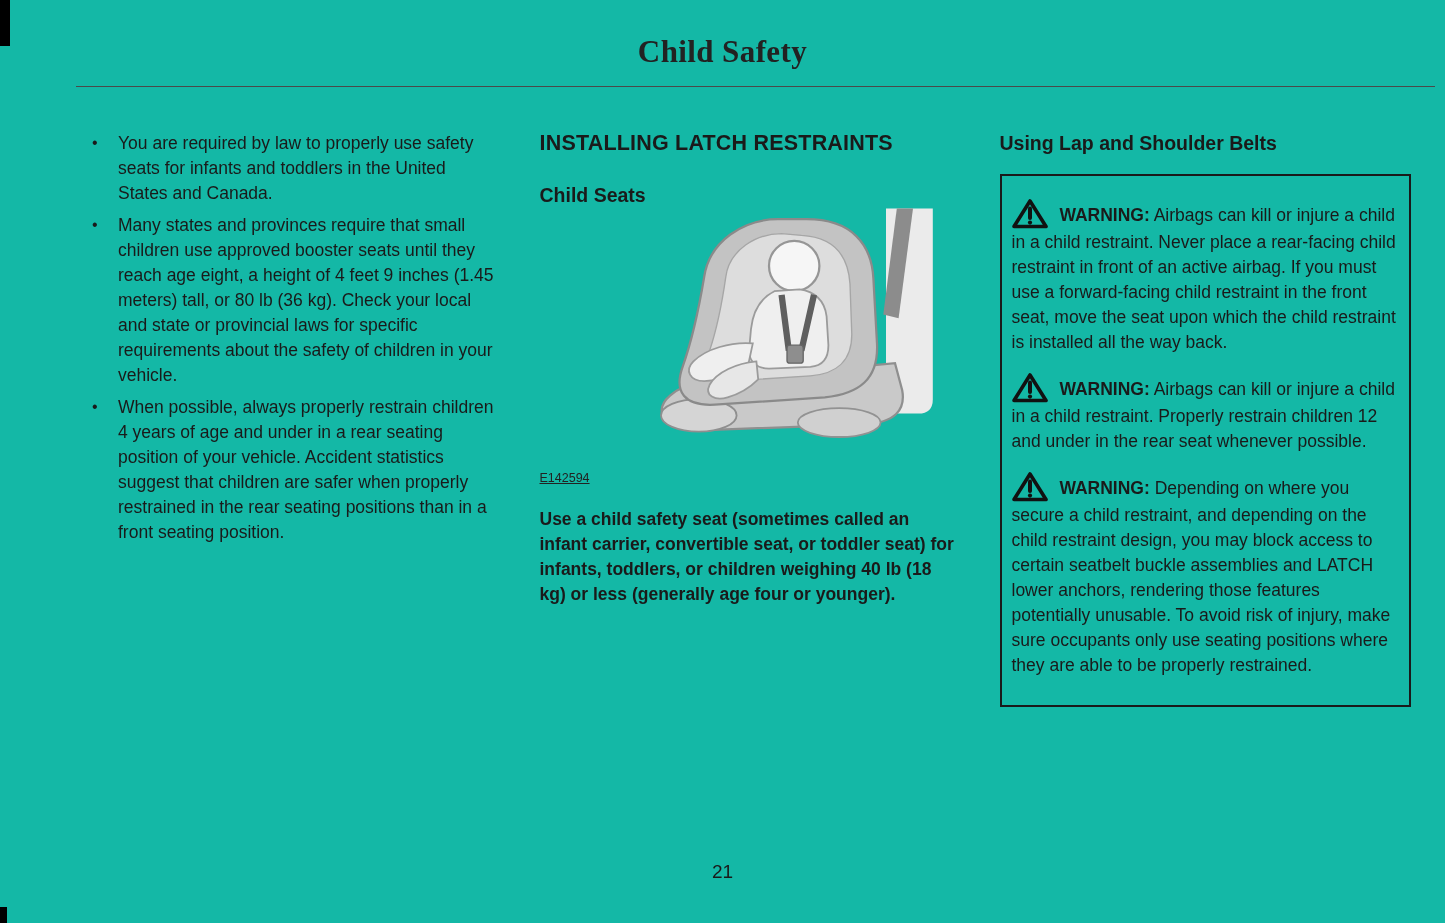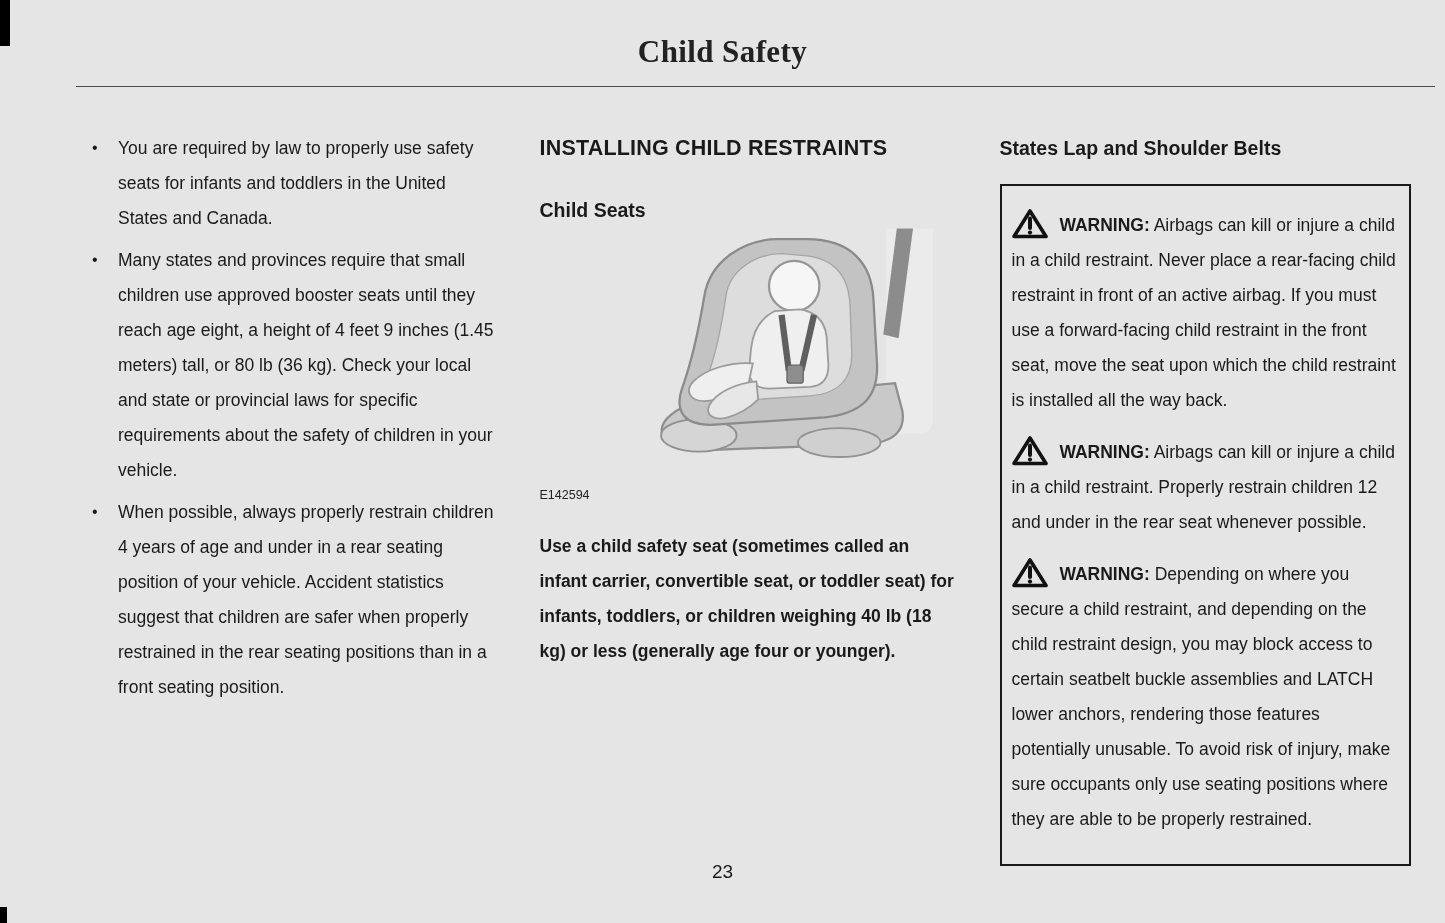--- a/index.html
+++ b/index.html
@@ -6,21 +6,21 @@
   html, body { background: #ffffff; }
   body {
     font-family: "Liberation Sans", sans-serif;
     color: #1a1a1a;
     -webkit-font-smoothing: antialiased;
   }
   .page {
     position: relative;
     width: 1445px;
     height: 923px;
-    background: #e5e5e5;
+    background: #14b8a6;
     overflow: hidden;
   }
   .edge-mark { position: absolute; left: 0; background: #000; }
   .edge-mark.top { top: 0; width: 10px; height: 46px; }
   .edge-mark.bottom { bottom: 0; width: 7px; height: 16px; }
 
   
   .page-title {
     font-family: "Liberation Serif", serif;
     font-weight: 600;
@@ -35,21 +35,21 @@
     border-top: 1.6px solid #4a4a4a;
     margin: 16px 10px 0 76px;
   }
 
   
   .columns {
     display: flex;
     gap: 42px;
     padding: 44px 34px 0 86px;
   }
-  .col { flex: 1; font-size: 17.5px; line-height: 35px; }
+  .col { flex: 1; font-size: 17.5px; line-height: 25px; }
 
   
   ul.bullets { list-style: none; }
   ul.bullets li {
     position: relative;
     padding-left: 32px;
     margin-bottom: 7px;
   }
   ul.bullets li::before {
     content: "\2022";
@@ -69,21 +69,22 @@
   }
   .subsection-heading {
     font-size: 19.5px;
     font-weight: bold;
   }
   figure.seat-figure { margin: 0; }
   .seat-art { display: block; margin-left: 58px; }
   figcaption.figure-caption {
     font-size: 12.5px;
     color: #222;
-    margin-top: 8px;
+    margin-top: 16px;
+    text-decoration: underline;
   }
   .mid-paragraph { margin-top: 16px; font-weight: bold; }
 
   
   .right-heading {
     font-size: 19.5px;
     font-weight: bold;
     margin-bottom: 18px;
   }
   .warning-box {
@@ -123,21 +124,21 @@
 
     <div class="col">
       <ul class="bullets">
         <li>You are required by law to properly use safety seats for infants and toddlers in the United States and Canada.</li>
         <li>Many states and provinces require that small children use approved booster seats until they reach age eight, a height of 4 feet 9 inches (1.45 meters) tall, or 80 lb (36 kg). Check your local and state or provincial laws for specific requirements about the safety of children in your vehicle.</li>
         <li>When possible, always properly restrain children 4 years of age and under in a rear seating position of your vehicle. Accident statistics suggest that children are safer when properly restrained in the rear seating positions than in a front seating position.</li>
       </ul>
     </div>
 
     <div class="col">
-      <h2 class="section-heading">INSTALLING CHILD RESTRAINTS</h2>
+      <h2 class="section-heading">INSTALLING LATCH RESTRAINTS</h2>
       <h3 class="subsection-heading">Child Seats</h3>
 
       <figure class="seat-figure">
         <svg class="seat-art" width="360" height="242" viewBox="0 0 400 268" aria-hidden="true">
 
           <path d="M320 0 h52 v212 q0 16 -16 16 h-36 z" fill="#ebebeb"></path>
 
           <polygon points="332,0 350,0 334,122 317,118" fill="#8c8c8c"></polygon>
 
           <path d="M118 192 C 84 198 66 216 72 230 C 78 244 104 250 128 246 L 296 240 C 330 238 342 224 338 202 L 330 172 Z" fill="#c9c9c9" stroke="#8f8f8f" stroke-width="2.5"></path>
@@ -159,21 +160,21 @@
           <path d="M172 150 C 148 148 120 156 106 170 C 96 180 102 192 118 192 C 136 192 152 186 166 178 Z" fill="#efefef" stroke="#9b9b9b" stroke-width="2"></path>
           <path d="M176 170 C 154 172 132 182 124 196 C 118 208 130 214 144 210 C 158 206 170 198 178 190 Z" fill="#e7e7e7" stroke="#9b9b9b" stroke-width="2"></path>
         </svg>
         <figcaption class="figure-caption">E142594</figcaption>
       </figure>
 
       <p class="mid-paragraph">Use a child safety seat (sometimes called an infant carrier, convertible seat, or toddler seat) for infants, toddlers, or children weighing 40 lb (18 kg) or less (generally age four or younger).</p>
     </div>
 
     <div class="col">
-      <h3 class="right-heading">States Lap and Shoulder Belts</h3>
+      <h3 class="right-heading">Using Lap and Shoulder Belts</h3>
 
       <div class="warning-box">
 
         <p class="warning">
           <svg class="warn-icon" width="36" height="32" viewBox="0 0 36 32" aria-hidden="true">
             <path d="M18 3 L34 28.5 L2 28.5 Z" fill="none" stroke="#111" stroke-width="3.6" stroke-linejoin="round"></path>
             <path d="M18 10.5 L18 20" stroke="#111" stroke-width="4" stroke-linecap="round"></path>
             <circle cx="18" cy="24.6" r="2.1" fill="#111"></circle>
           </svg>
           <strong class="warn-label">WARNING:</strong>
@@ -199,16 +200,16 @@
           <strong class="warn-label">WARNING:</strong>
           <span>Depending on where you secure a child restraint, and depending on the child restraint design, you may block access to certain seatbelt buckle assemblies and LATCH lower anchors, rendering those features potentially unusable. To avoid risk of injury, make sure occupants only use seating positions where they are able to be properly restrained.</span>
         </p>
 
       </div>
     </div>
 
   </div>
 
   <footer class="footer">
-    <span>23</span>
+    <span>21</span>
   </footer>
 
 </div>
 
 </body></html>

